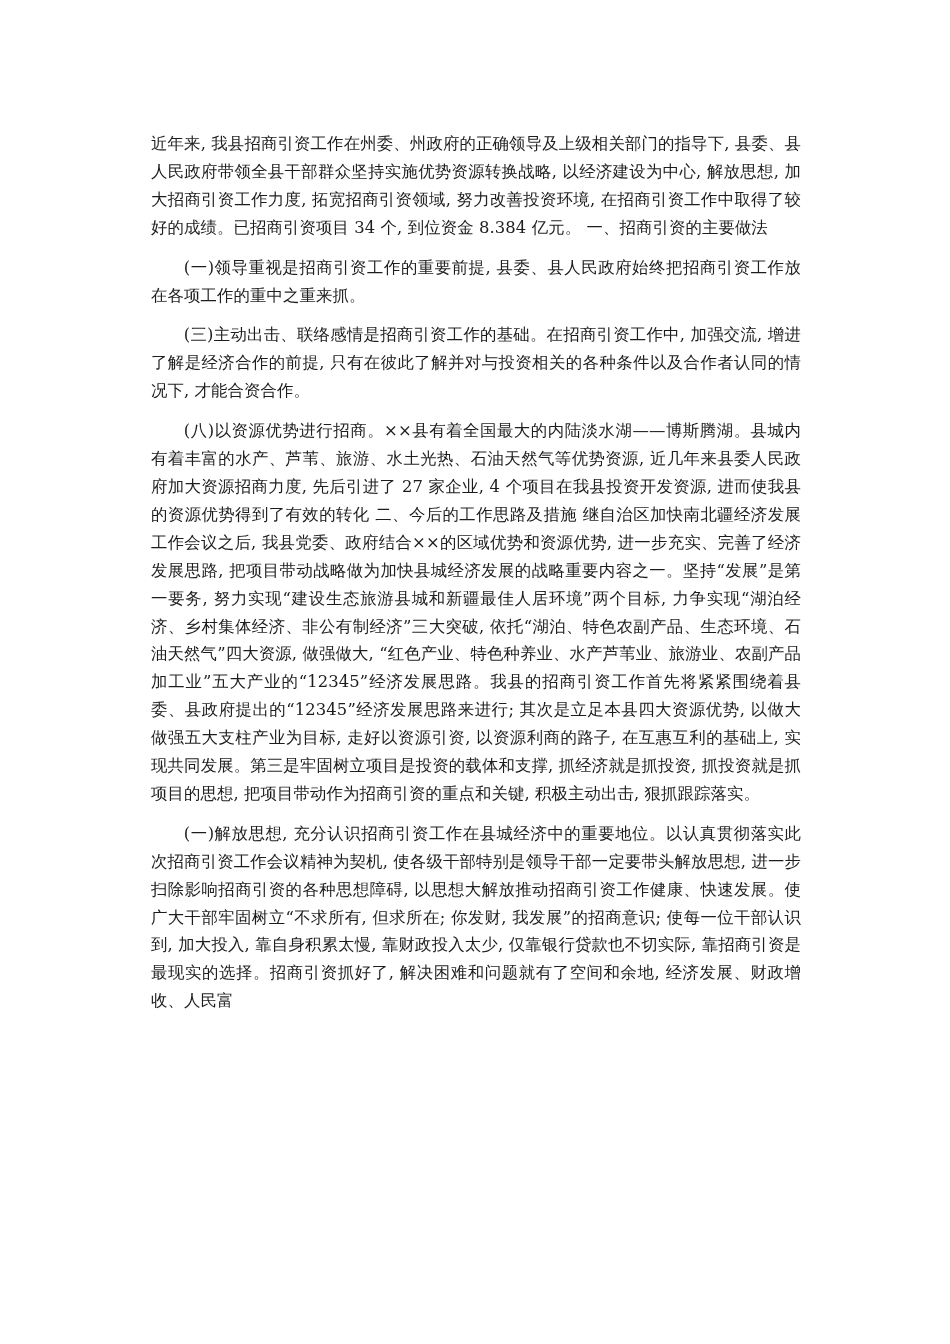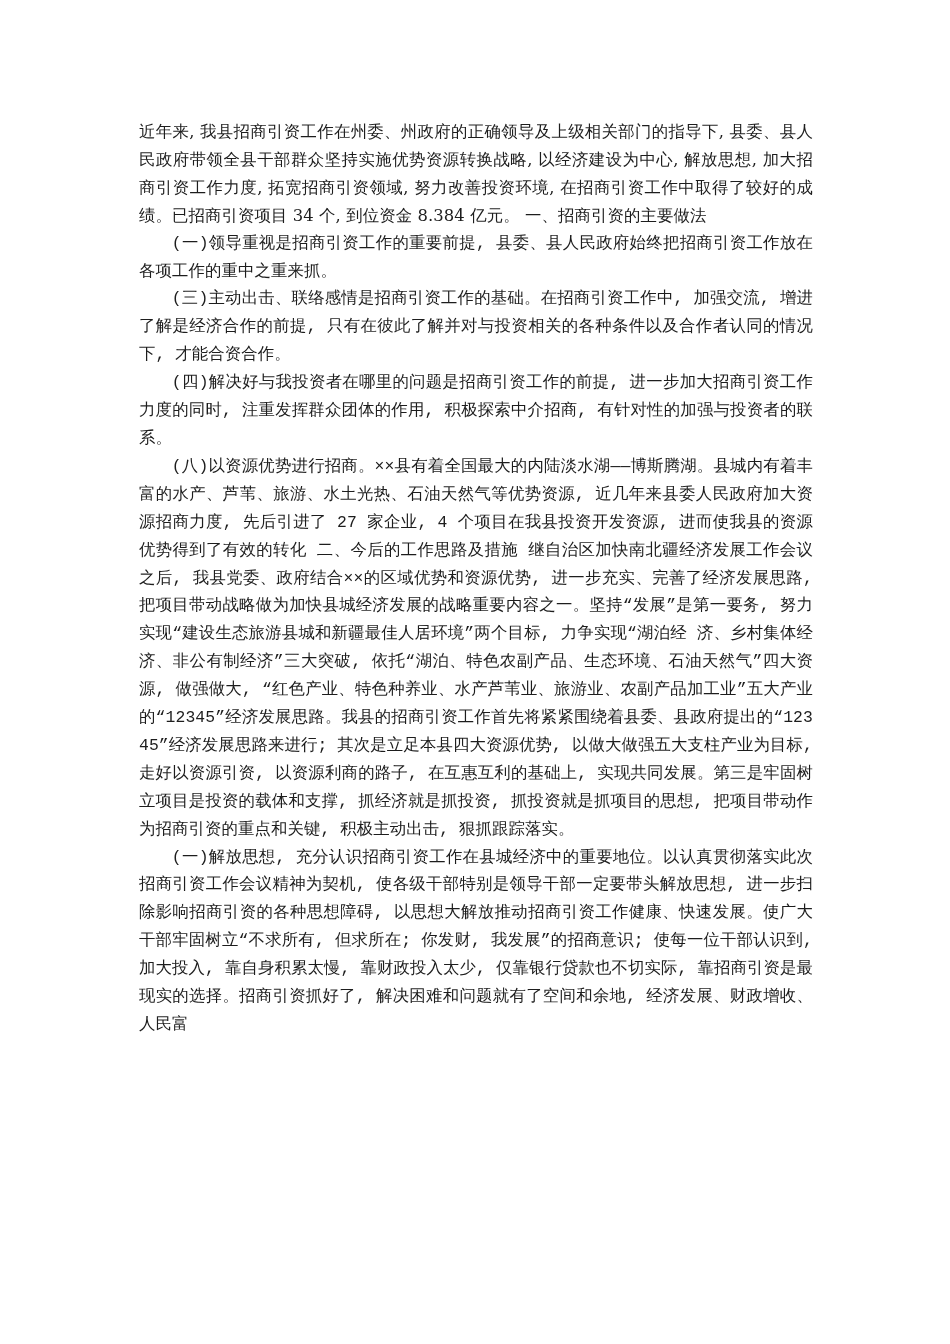--- a/index.html
+++ b/index.html
@@ -22,52 +22,50 @@
     background: #ffffff;
     box-sizing: border-box;
   }
   #doc-body {
     position: absolute;
     left: 139px;
     top: 118px;
     width: 674px;
   }
   p.para {
-    margin: 0;
+    margin: 12px;
     padding: 0;
     font-size: 16.4px;
     line-height: 27.9px;
     text-align: justify;
     text-justify: inter-ideograph;
     letter-spacing: 0.1px;
     word-break: break-all;
     color: #1d1d1d;
   }
   p.indent {
     text-indent: 2em;
-    font-family: Liberation Mono, monospace;
   }
   p.noindent {
     text-indent: 0;
   }
 </style>
 </head>
 <body>
 
 <div id="page">
   <div id="doc-body">
 
     <p class="para noindent">近年来, 我县招商引资工作在州委、州政府的正确领导及上级相关部门的指导下, 县委、县人民政府带领全县干部群众坚持实施优势资源转换战略, 以经济建设为中心, 解放思想, 加大招商引资工作力度, 拓宽招商引资领域, 努力改善投资环境, 在招商引资工作中取得了较好的成绩。已招商引资项目 34 个, 到位资金 8.384 亿元。 一、招商引资的主要做法</p>
 
     <p class="para indent">(一)领导重视是招商引资工作的重要前提, 县委、县人民政府始终把招商引资工作放在各项工作的重中之重来抓。</p>
 
 
     <p class="para indent">(三)主动出击、联络感情是招商引资工作的基础。在招商引资工作中, 加强交流, 增进了解是经济合作的前提, 只有在彼此了解并对与投资相关的各种条件以及合作者认同的情况下, 才能合资合作。</p>
 
-    <p class="para indent">(四)解决好与我投资者在哪里的问题是招商引资工作的前提, 进一步加大招商引资工作力度的同时, 注重发挥群众团体的作用, 积极探索中介招商, 有针对性的加强与投资者的联系。</p>
 
 
 
 
     <p class="para indent">(八)以资源优势进行招商。××县有着全国最大的内陆淡水湖——博斯腾湖。县城内有着丰富的水产、芦苇、旅游、水土光热、石油天然气等优势资源, 近几年来县委人民政府加大资源招商力度, 先后引进了 27 家企业, 4 个项目在我县投资开发资源, 进而使我县的资源优势得到了有效的转化 二、今后的工作思路及措施 继自治区加快南北疆经济发展工作会议之后, 我县党委、政府结合××的区域优势和资源优势, 进一步充实、完善了经济发展思路, 把项目带动战略做为加快县城经济发展的战略重要内容之一。坚持“发展”是第一要务, 努力实现“建设生态旅游县城和新疆最佳人居环境”两个目标, 力争实现“湖泊经  济、乡村集体经济、非公有制经济”三大突破, 依托“湖泊、特色农副产品、生态环境、石油天然气”四大资源, 做强做大, “红色产业、特色种养业、水产芦苇业、旅游业、农副产品加工业”五大产业的“12345”经济发展思路。我县的招商引资工作首先将紧紧围绕着县委、县政府提出的“12345”经济发展思路来进行; 其次是立足本县四大资源优势, 以做大做强五大支柱产业为目标, 走好以资源引资, 以资源利商的路子, 在互惠互利的基础上, 实现共同发展。第三是牢固树立项目是投资的载体和支撑, 抓经济就是抓投资, 抓投资就是抓项目的思想, 把项目带动作为招商引资的重点和关键, 积极主动出击, 狠抓跟踪落实。</p>
 
 
     <p class="para indent">(一)解放思想, 充分认识招商引资工作在县城经济中的重要地位。以认真贯彻落实此次招商引资工作会议精神为契机, 使各级干部特别是领导干部一定要带头解放思想, 进一步扫除影响招商引资的各种思想障碍, 以思想大解放推动招商引资工作健康、快速发展。使广大干部牢固树立“不求所有, 但求所在; 你发财, 我发展”的招商意识; 使每一位干部认识到, 加大投入, 靠自身积累太慢, 靠财政投入太少, 仅靠银行贷款也不切实际, 靠招商引资是最现实的选择。招商引资抓好了, 解决困难和问题就有了空间和余地, 经济发展、财政增收、人民富</p>
 
   </div>

